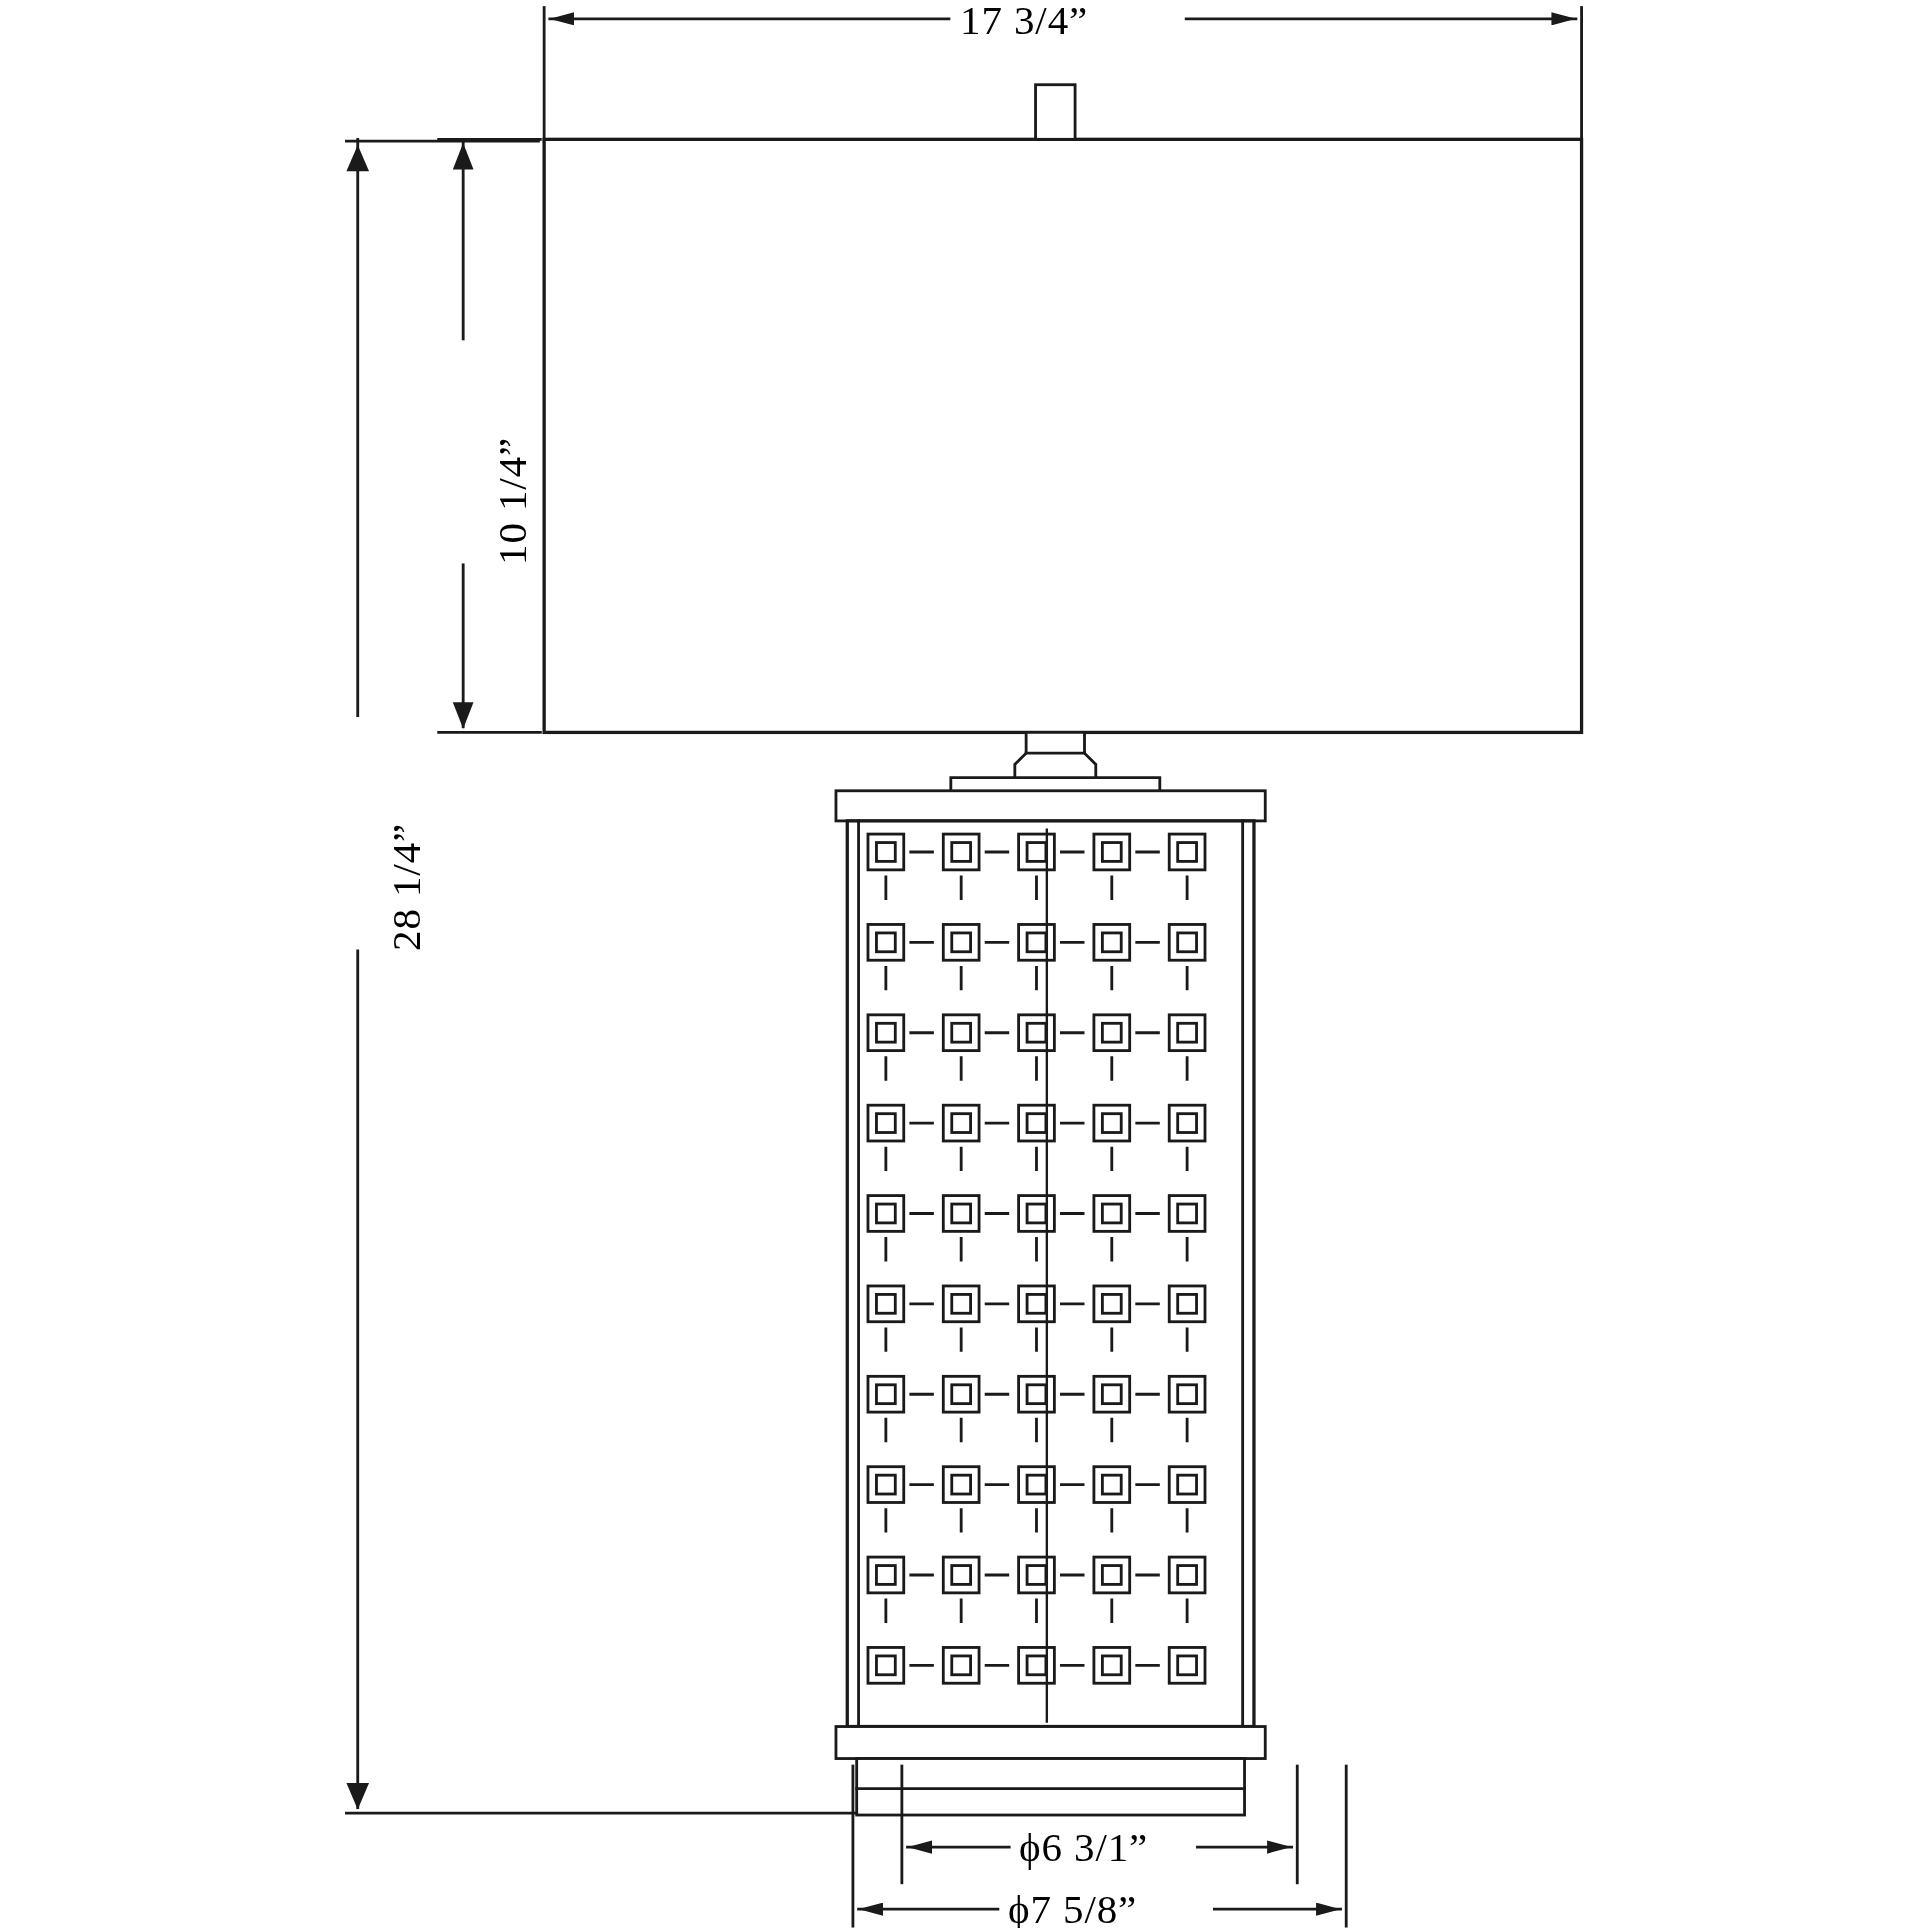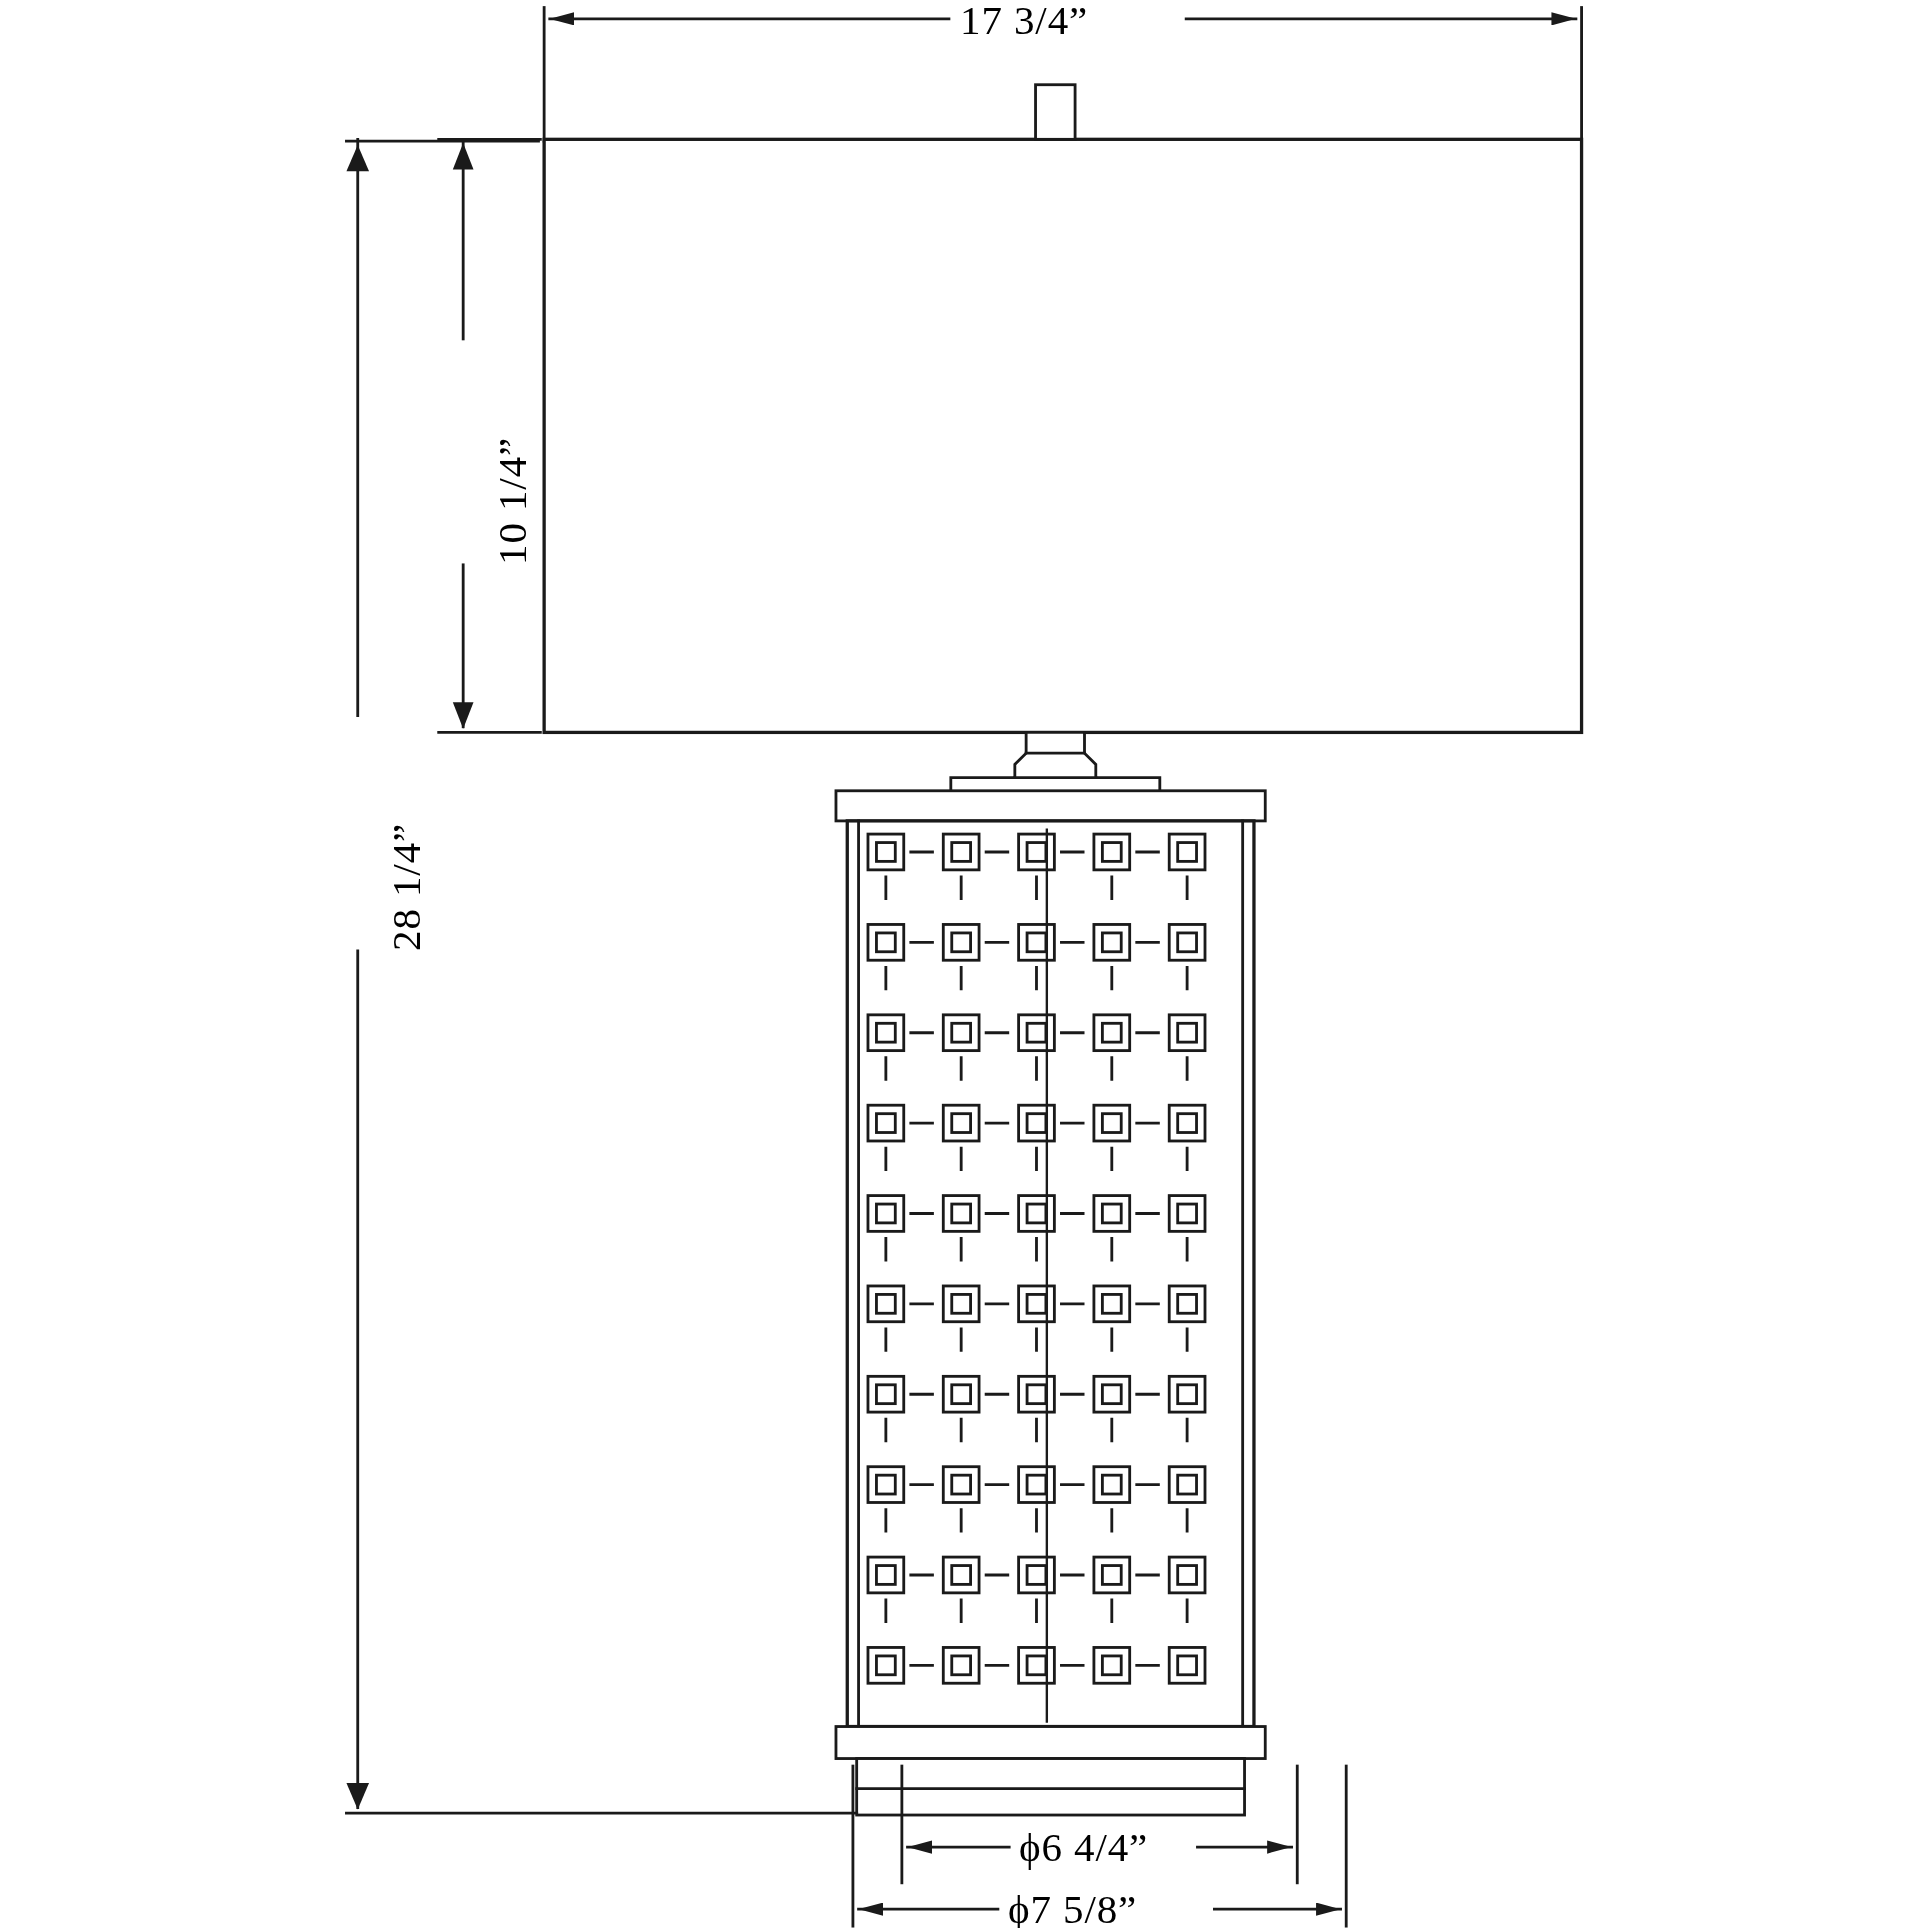--- a/index.html
+++ b/index.html
@@ -203,18 +203,18 @@
       <path d="M1112,880 L1112,1830" stroke="#1a1a1a" stroke-width="2.5"></path>
     </g>
   </svg>
 
   <div class="dimtext" style="left:960px; top:-3.8px;">17  3/4”</div>
 
   <div class="dimtext vertical" style="left:488px; top:565px; transform: rotate(-90deg);">10  1/4”</div>
 
   <div class="dimtext vertical" style="left:382px; top:951px; transform: rotate(-90deg);">28  1/4”</div>
 
-  <div class="dimtext" style="left:1019px; top:1823px;">ϕ6  4/4”</div>
+  <div class="dimtext" style="left:1019px; top:1823px;">ϕ6  3/1”</div>
 
   <div class="dimtext" style="left:1008px; top:1885px;">ϕ7  5/8”</div>
 
 </div>
 
 
 </body></html>

